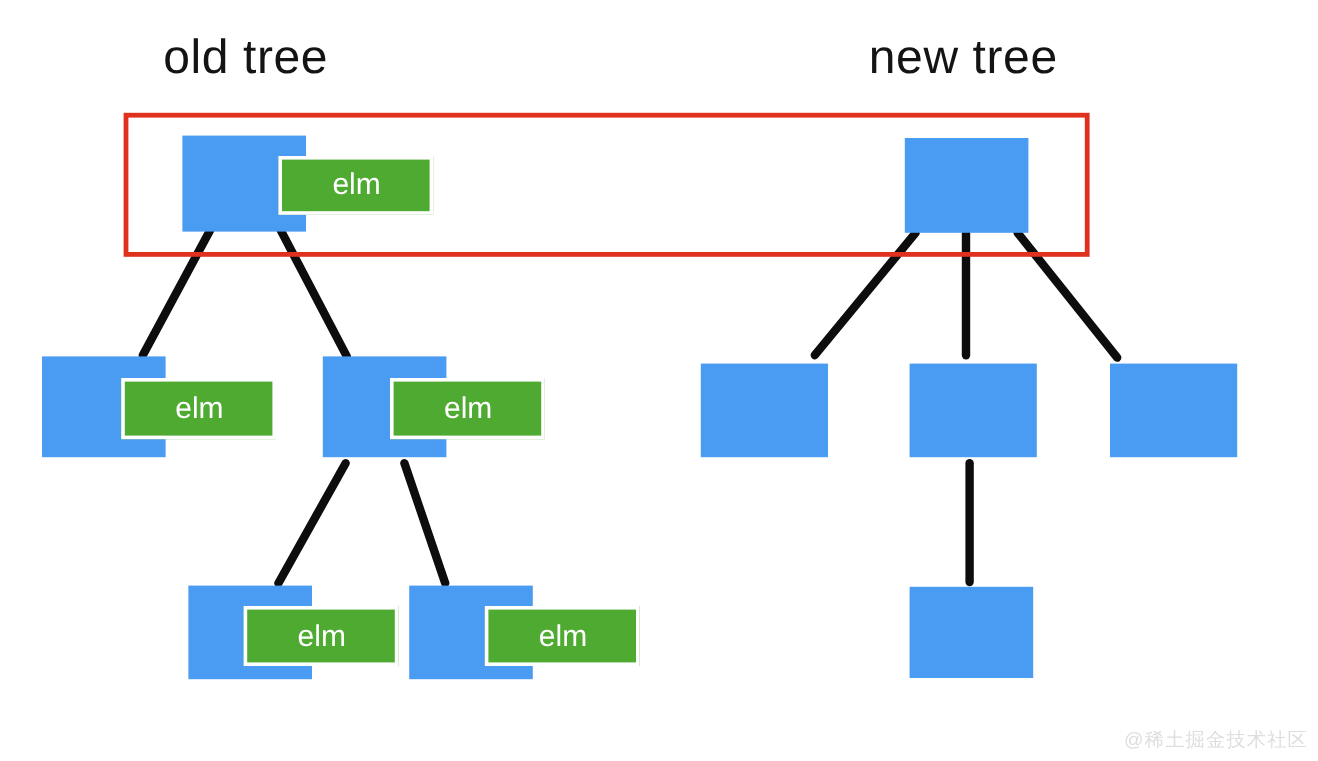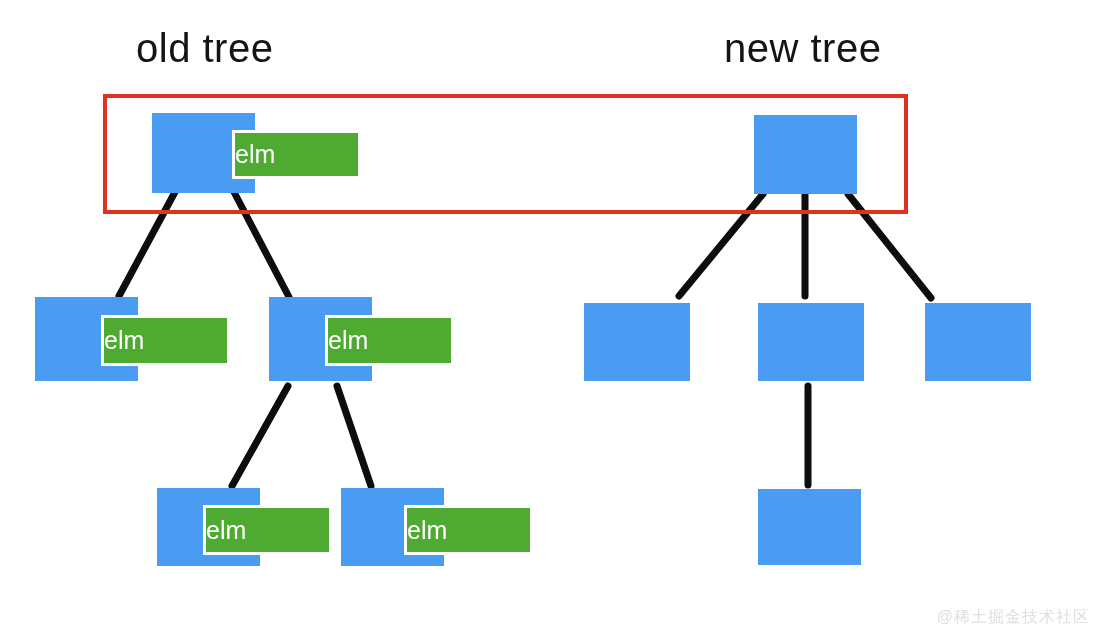--- a/index.html
+++ b/index.html
@@ -47,20 +47,21 @@
     position: absolute;
     background: #4faa31;
     border: 3px solid #ffffff;
     box-sizing: border-box;
     color: #ffffff;
     font-family: "Liberation Sans", sans-serif;
     font-size: 25px;
     line-height: 1;
     display: flex;
     align-items: center;
+    padding-left: 42px;
     white-space: nowrap;
   }
 
   .watermark {
     position: absolute;
     right: 8px;
     bottom: 6px;
     font-family: "Liberation Sans", sans-serif;
     font-size: 16px;
     color: #dedede;

